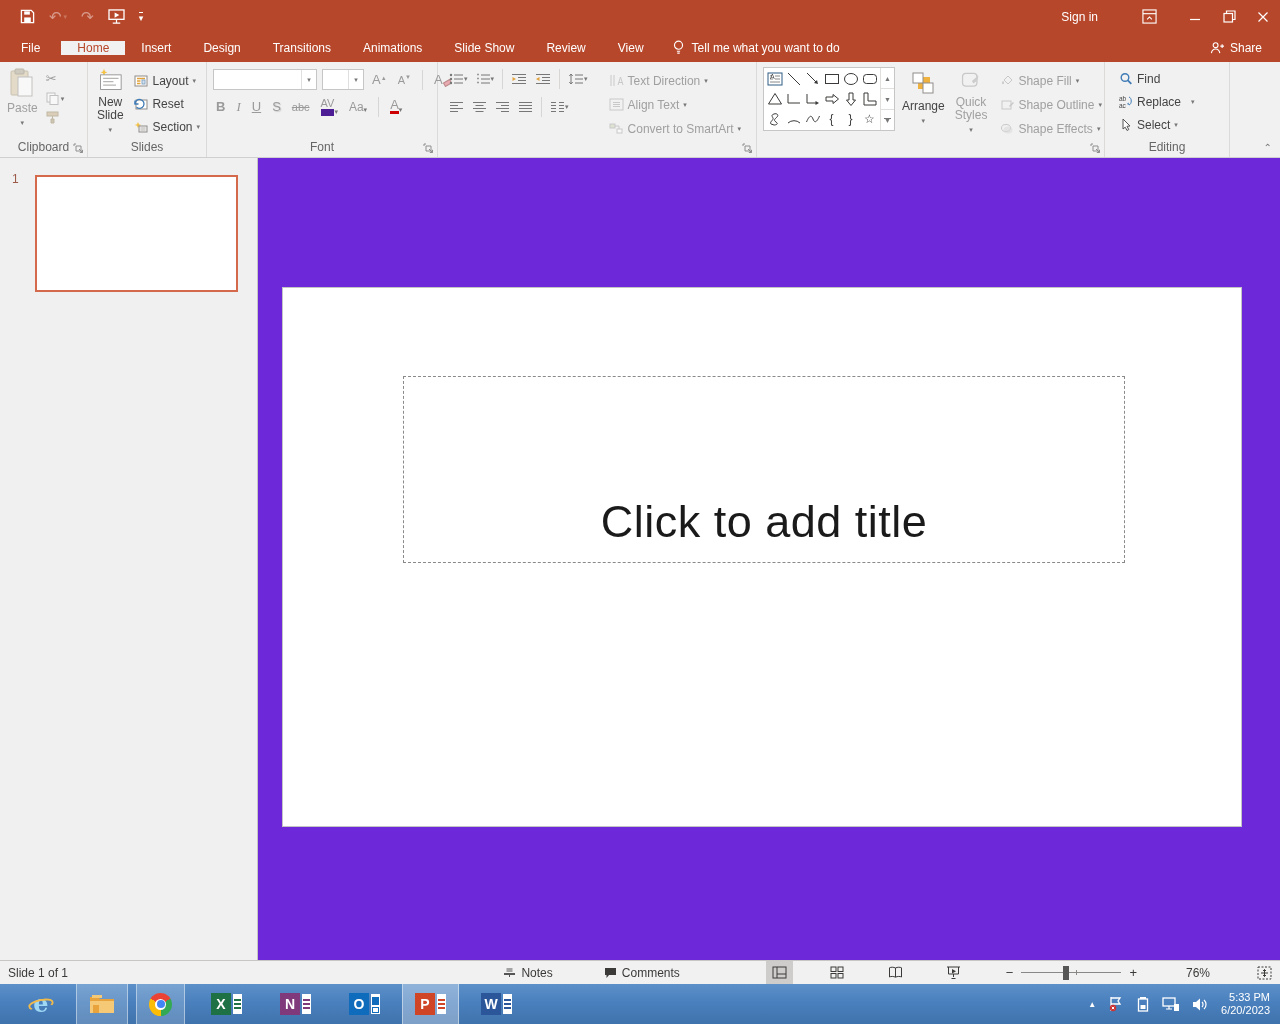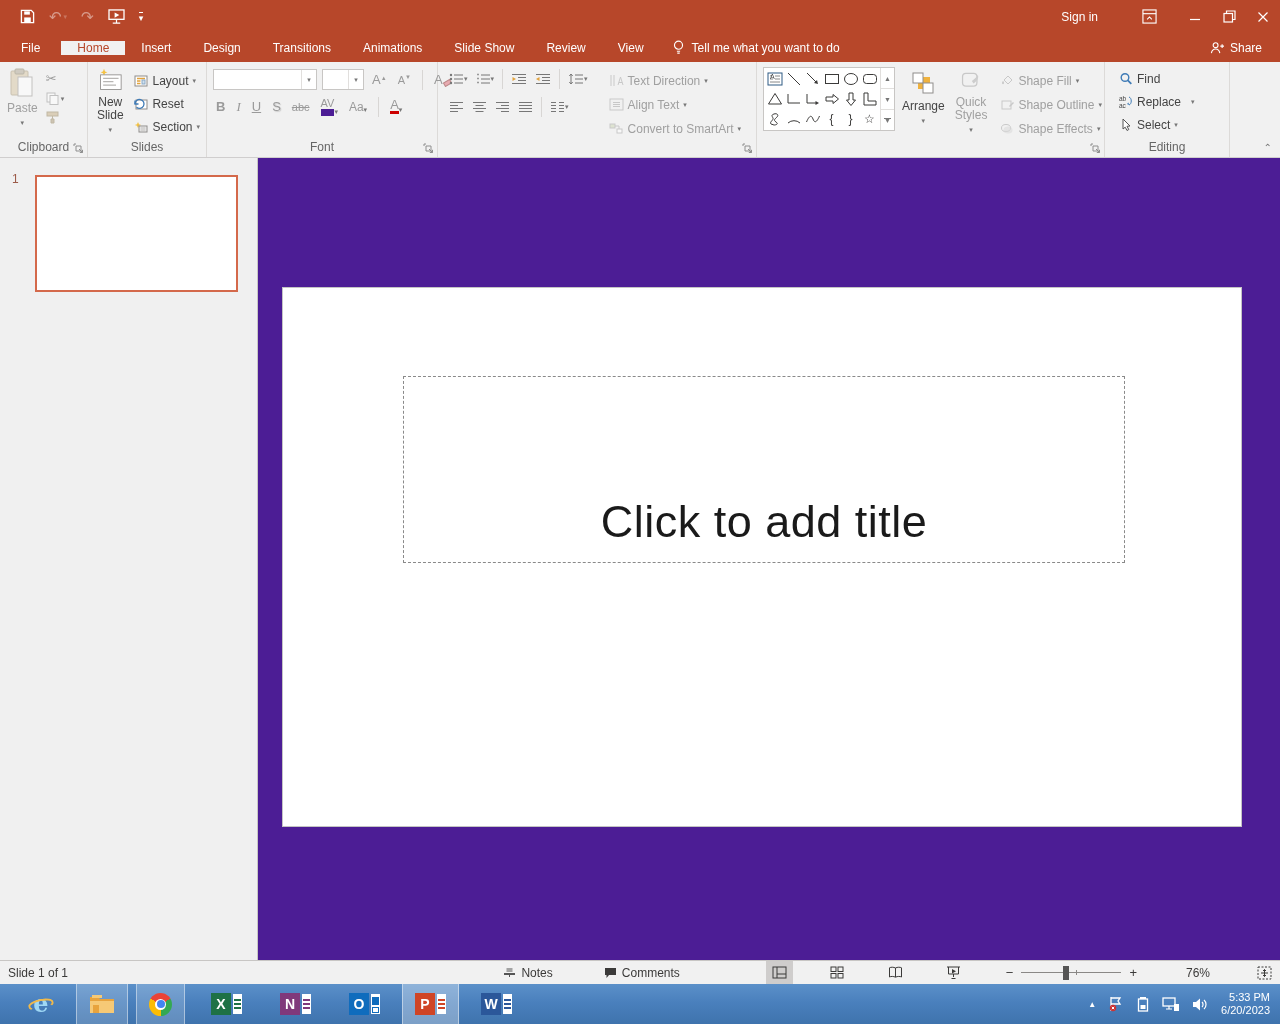--- a/index.html
+++ b/index.html
@@ -69,21 +69,21 @@
   
   .edit-col { display:flex; flex-direction:column; gap:2px; padding-top:4px; }
 
   .collapse { position:absolute; right:8px; bottom:4px; color:#777; font-size:10px; }
 
   
   .workspace { flex:1; display:flex; min-height:0; }
   .thumbs { width:258px; background:#f0f0f0; border-right:1px solid #c8c6c4; position:relative; }
   .thumb-num { position:absolute; left:12px; top:14px; font-size:12px; color:#9c5b49; }
   .thumb { position:absolute; left:35px; top:17px; width:203px; height:117px; background:#fff; border:2px solid #D4694B; }
-  .editor { flex:1; background:#4c1d95; position:relative; }
+  .editor { flex:1; background:#6d28d9; position:relative; }
   .canvas { position:absolute; left:24px; top:129px; width:960px; height:540px; background:#fff; border:1px solid #c4c4c4; }
   .ph { position:absolute; border:1px dashed #8a8a8a; }
   .ph-title { left:120px; top:88px; width:722px; height:187px; display:flex; align-items:flex-end; justify-content:center; }
   .ph-title span { font-size:45px; font-weight:300; color:#1a1a1a; padding-bottom:14px; letter-spacing:.5px; }
   .ph-sub { left:120px; top:281px; width:722px; height:134px; display:flex; justify-content:center; }
   .ph-sub span { font-size:20px; color:#1a1a1a; margin-top:7px; }
 
   
   .statusbar { height:24px; background:#f1f1f1; border-top:1px solid #c8c6c4; display:flex; align-items:center; font-size:12px; color:#3b3a39; flex:0 0 auto; }
   .sb-left { margin-left:8px; }

